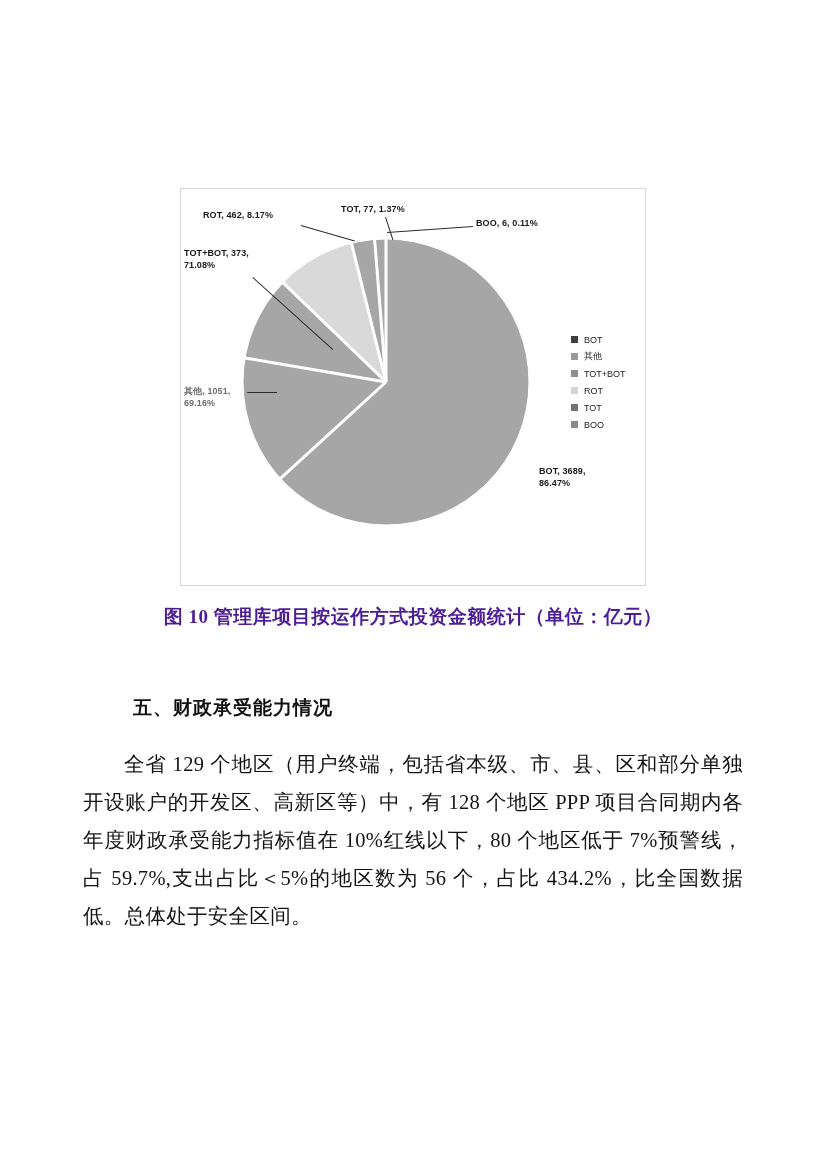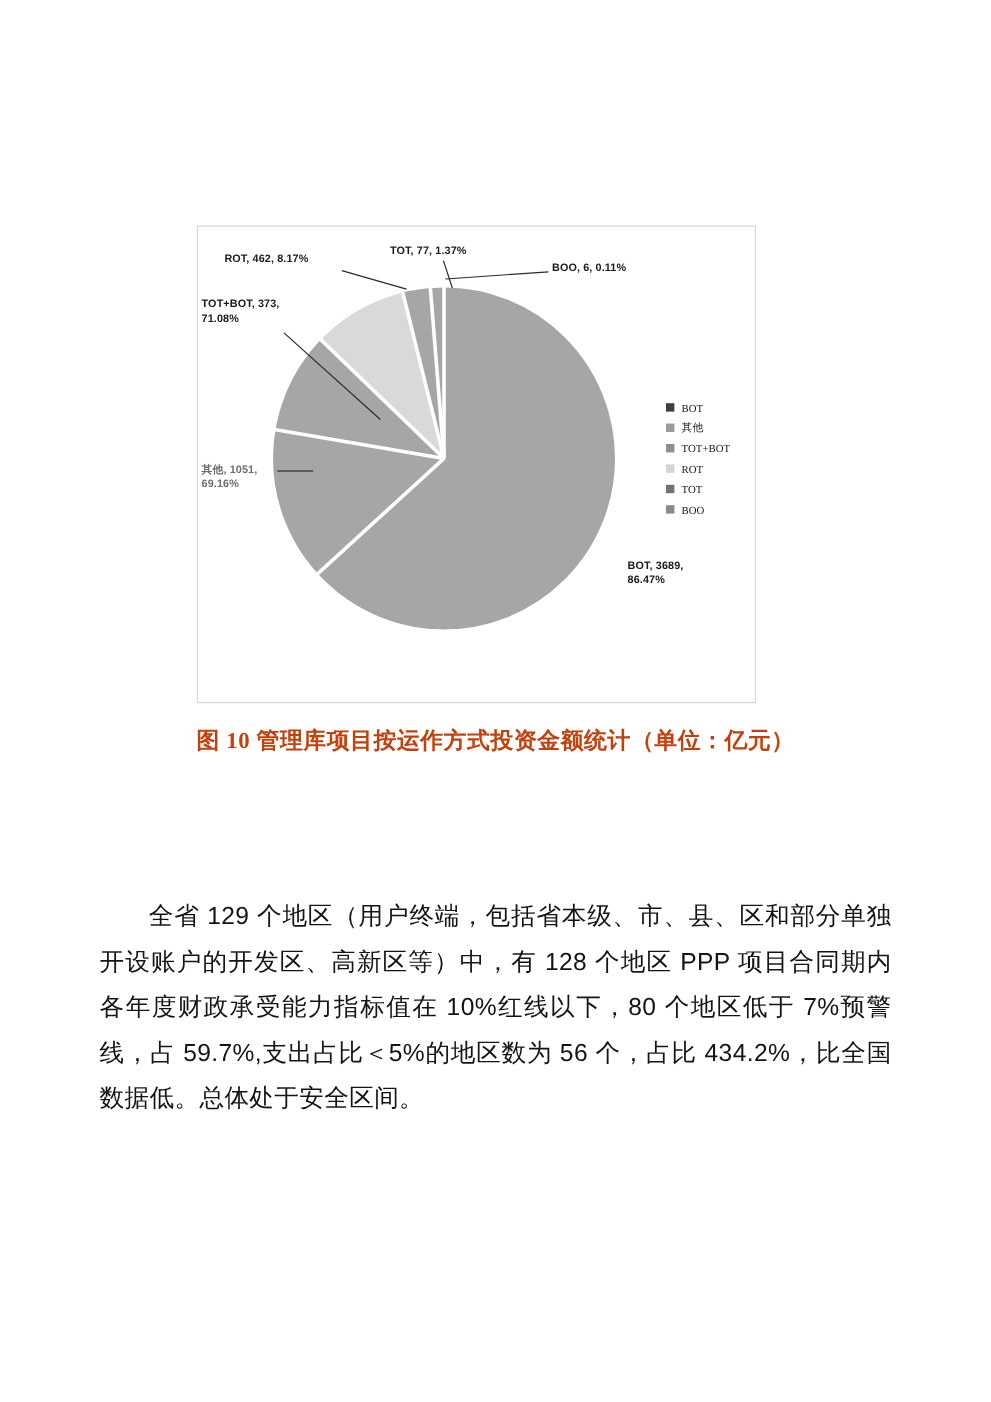--- a/index.html
+++ b/index.html
@@ -18,21 +18,21 @@
   .page {
     position: absolute;
     left: 0; top: 0;
     width: 826px;
     height: 1168px;
   }
 
   
   .figure-box {
     position: absolute;
-    left: 164px;
+    left: 180px;
     top: 188px;
     width: 466px;
     height: 398px;
     background: #ffffff;
     border: 1px solid #d8d8d8;
     box-sizing: border-box;
   }
   .chart-area {
     position: absolute;
     left: 0; top: 0;
@@ -71,21 +71,21 @@
     background: #2b2b2b;
     height: 1px;
     transform-origin: 0 0;
   }
 
   .legend {
     position: absolute;
     left: 390px;
     top: 142px;
     width: 70px;
-    font-family: Liberation Serif, serif;
+    font-family: Liberation Sans, sans-serif;
     font-size: 9px;
     color: #1a1a1a;
   }
   .legend-row {
     display: flex;
     align-items: center;
     height: 17px;
   }
   .legend-swatch {
     width: 7px;
@@ -98,40 +98,40 @@
   .fig-caption {
     position: absolute;
     left: 0;
     top: 604px;
     width: 826px;
     text-align: center;
     font-family: "Liberation Serif", serif;
     font-size: 19px;
     font-weight: bold;
     letter-spacing: 0.5px;
-    color: #c2410c;
+    color: #4c1d95;
   }
 
   
   .section-heading {
     position: absolute;
     left: 133px;
     top: 695px;
     font-family: "Liberation Sans", sans-serif;
     font-size: 19px;
     font-weight: bold;
     letter-spacing: 1px;
     color: #111;
   }
   .para {
     position: absolute;
     left: 83px;
     top: 745px;
     width: 660px;
-    font-family: Liberation Sans, sans-serif;
+    font-family: Liberation Serif, serif;
     font-size: 20.5px;
     line-height: 38px;
     text-align: justify;
     text-justify: inter-character;
     text-indent: 41px;
     color: #141414;
     letter-spacing: 0.3px;
   }
   .page-number {
     position: absolute;
@@ -212,17 +212,18 @@
           <span class="legend-swatch" style="background:#8a8a8a"></span>
           <span class="legend-label">BOO</span>
         </div>
       </div>
 
     </div>
   </div>
 
   <div class="fig-caption">图 10 管理库项目按运作方式投资金额统计（单位：亿元）</div>
 
+  <div class="section-heading">五、财政承受能力情况</div>
 
   <div class="para">全省 129 个地区（用户终端，包括省本级、市、县、区和部分单独开设账户的开发区、高新区等）中，有 128 个地区 PPP 项目合同期内各年度财政承受能力指标值在 10%红线以下，80 个地区低于 7%预警线，占 59.7%,支出占比＜5%的地区数为 56 个，占比 434.2%，比全国数据低。总体处于安全区间。</div>
 
 
 </div>
 
 </body></html>

